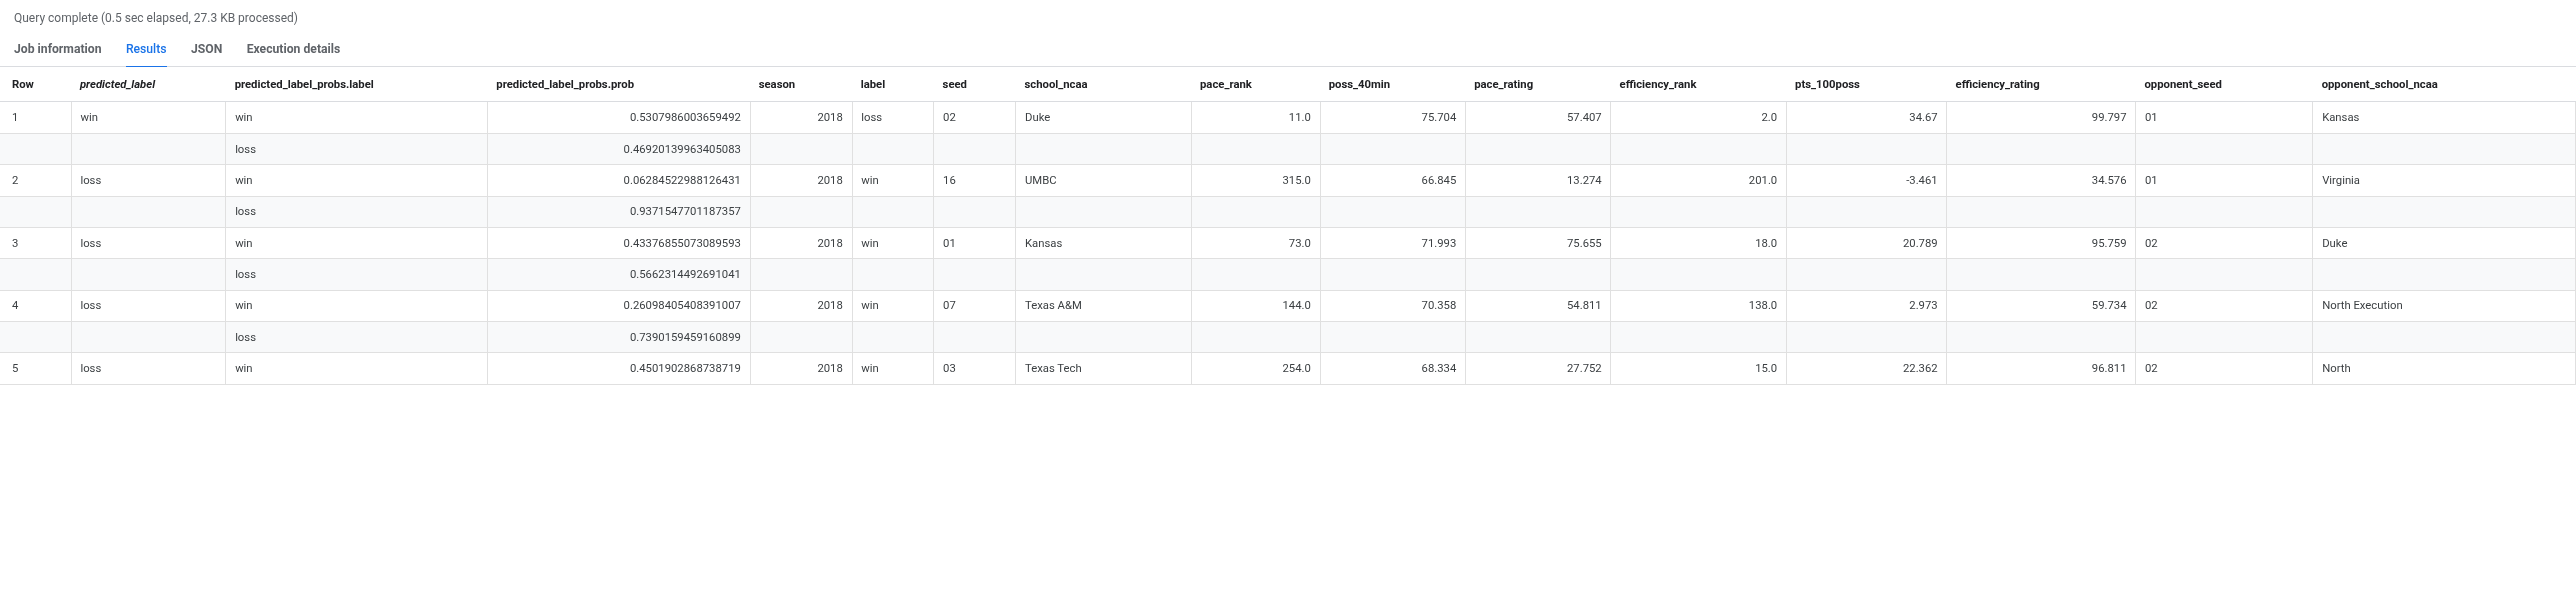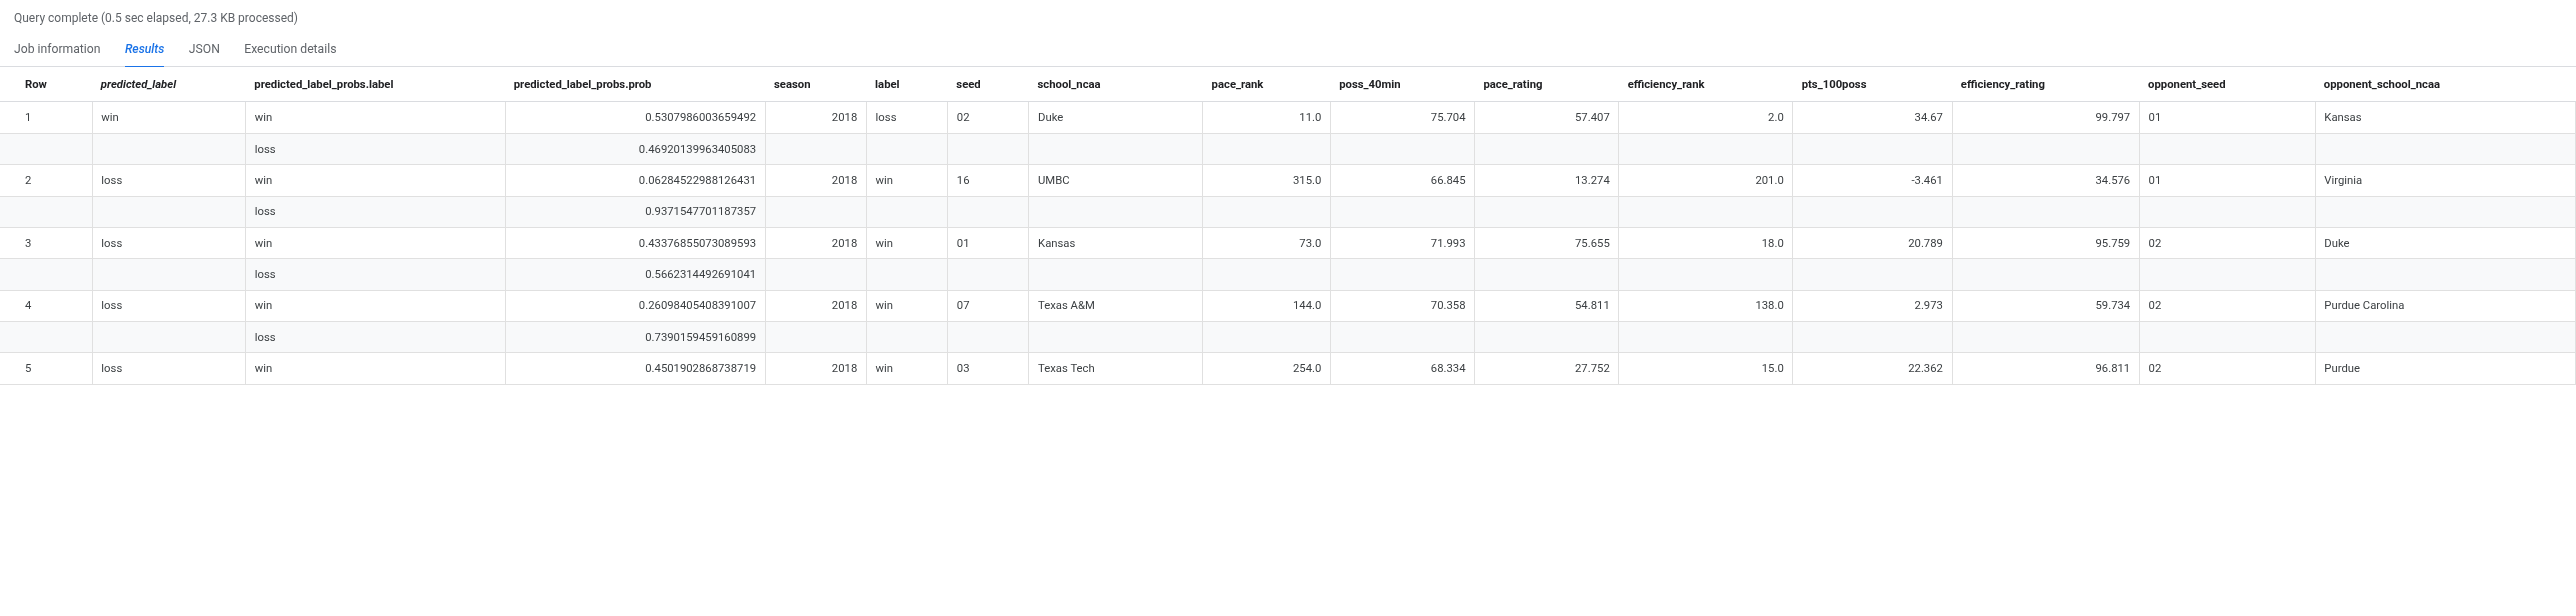--- a/index.html
+++ b/index.html
@@ -21,26 +21,26 @@
     padding: 0 14px;
     border-bottom: 0.9px solid #dadce0;
   }
   .tab {
     padding: 8.7px 0 10.5px 0;
     color: #5f6368;
     font-size: 12.2px;
     cursor: pointer;
     border-bottom: 1.7px solid transparent;
     margin-bottom: -0.9px;
+    font-weight: bold;
   }
   .tab.active {
     color: #1a73e8;
     border-bottom-color: #1a73e8;
     font-weight: 500;
-    font-style: italic;
   }
   .table-wrap {
     padding: 0 0 0 0;
   }
   table {
     border-collapse: collapse;
     width: 100%;
     font-size: 11.3px;
   }
   th {
@@ -56,21 +56,21 @@
     padding: 8.7px 8.7px;
     border-bottom: 0.9px solid #e0e0e0;
     border-right: 0.9px solid #e0e0e0;
     white-space: nowrap;
     vertical-align: top;
     background: #fff;
   }
   tr.sub td { background: #f8f9fa; }
   td.num { text-align: right; font-variant-numeric: tabular-nums; }
   td.row-idx { border-right: 0.9px solid #e0e0e0; }
-  th:first-child, td:first-child { padding-left: 25px; }
+  th:first-child, td:first-child { padding-left: 12px; }
   
   .col-row { width: 40px; }
   .col-pred { width: 92px; font-style: italic; }
   .col-plabel { width: 146px; }
   .col-prob { width: 157px; }
   .col-season { width: 61px; }
   .col-label { width: 49px; }
   .col-seed { width: 49px; }
   .col-school { width: 105px; }
   .col-pr { width: 77px; }
@@ -234,21 +234,21 @@
           <td>win</td>
           <td>07</td>
           <td>Texas A&amp;M</td>
           <td class="num">144.0</td>
           <td class="num">70.358</td>
           <td class="num">54.811</td>
           <td class="num">138.0</td>
           <td class="num">2.973</td>
           <td class="num">59.734</td>
           <td>02</td>
-          <td>Purdue Carolina</td>
+          <td>North Execution</td>
         </tr>
         <tr class="sub">
           <td class="row-idx"></td>
           <td></td>
           <td>loss</td>
           <td class="num">0.7390159459160899</td>
           <td class="num"></td>
           <td></td>
           <td></td>
           <td></td>
@@ -270,18 +270,18 @@
           <td>win</td>
           <td>03</td>
           <td>Texas Tech</td>
           <td class="num">254.0</td>
           <td class="num">68.334</td>
           <td class="num">27.752</td>
           <td class="num">15.0</td>
           <td class="num">22.362</td>
           <td class="num">96.811</td>
           <td>02</td>
-          <td>Purdue</td>
+          <td>North</td>
         </tr>
       </tbody>
   </table>
 </div>
 
 
 </body></html>

